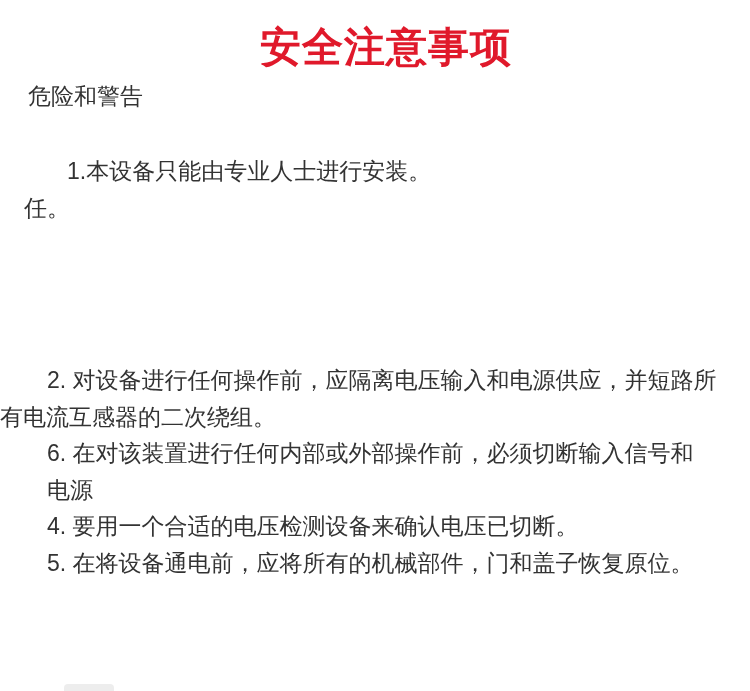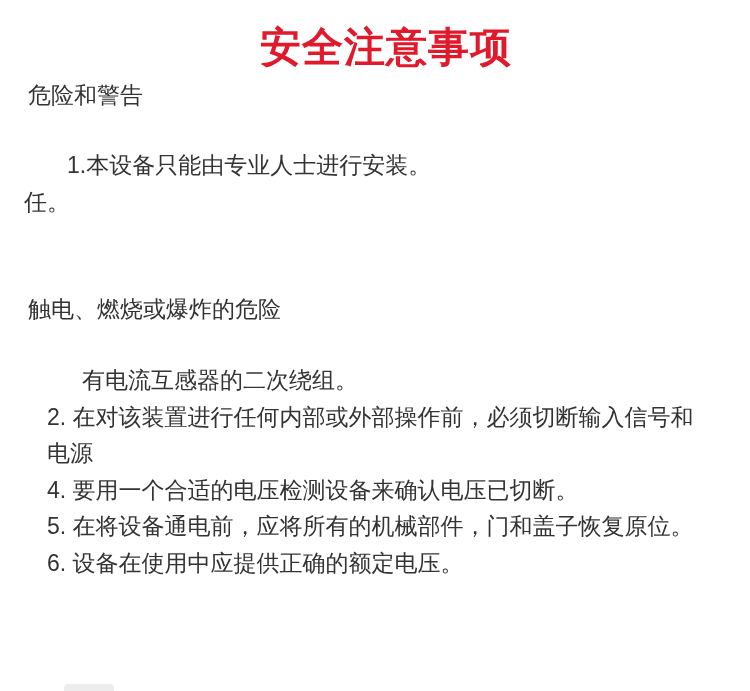--- a/index.html
+++ b/index.html
@@ -22,38 +22,37 @@
     line-height:58px;
     color:#e0192b;
   }
   .heading{
     position:absolute;
     left:28px;
     font-size:23px;
     line-height:36.5px;
     color:#333333;
     font-weight:400;
-    font-family:Liberation Serif, serif;
   }
   .heading-1{top:78px;}
   .heading-2{top:292px;}
   .list{position:absolute;left:0;width:750px;}
-  .list-1{top:147px;}
+  .list-1{top:153px;}
   .list-2{top:362px;}
   .line{
     height:36.5px;
     line-height:36.5px;
     font-size:23px;
     color:#333333;
     white-space:nowrap;
   }
   .ind-n1{padding-left:67px;}
   .ind-c1{padding-left:24px;}
   .ind-n2{padding-left:47px;}
-  .ind-c2{padding-left:82px;}
+  .ind-c2{}
   .cutoff{
     position:absolute;
     left:64px;top:684px;
     width:50px;height:14px;
     background:#ededed;
     border-radius:4px;
   }
 </style>
 </head>
 <body>
@@ -62,26 +61,25 @@
 
   <h1 class="title" style="color: rgb(224, 25, 43);">安全注意事项</h1>
 
   <div class="heading heading-1">危险和警告</div>
 
   <div class="list list-1">
     <div class="line ind-n1">1.本设备只能由专业人士进行安装。</div>
     <div class="line ind-c1">任。</div>
   </div>
 
-  <div class="heading heading-2">触电、燃烧或爆炸的危险</div>
 
   <div class="list list-2">
+    <div class="line ind-n2">2. 对设备进行任何操作前，应隔离电压输入和电源供应，并短路所</div>
     <div class="line ind-c2">有电流互感器的二次绕组。</div>
-    <div class="line ind-n2">2. 在对该装置进行任何内部或外部操作前，必须切断输入信号和</div>
+    <div class="line ind-n2">6. 在对该装置进行任何内部或外部操作前，必须切断输入信号和</div>
     <div class="line ind-n2">电源</div>
     <div class="line ind-n2">4. 要用一个合适的电压检测设备来确认电压已切断。</div>
     <div class="line ind-n2">5. 在将设备通电前，应将所有的机械部件，门和盖子恢复原位。</div>
-    <div class="line ind-n2">6. 设备在使用中应提供正确的额定电压。</div>
   </div>
 
   <div class="cutoff"></div>
 
 </div>
 
 </body></html>

